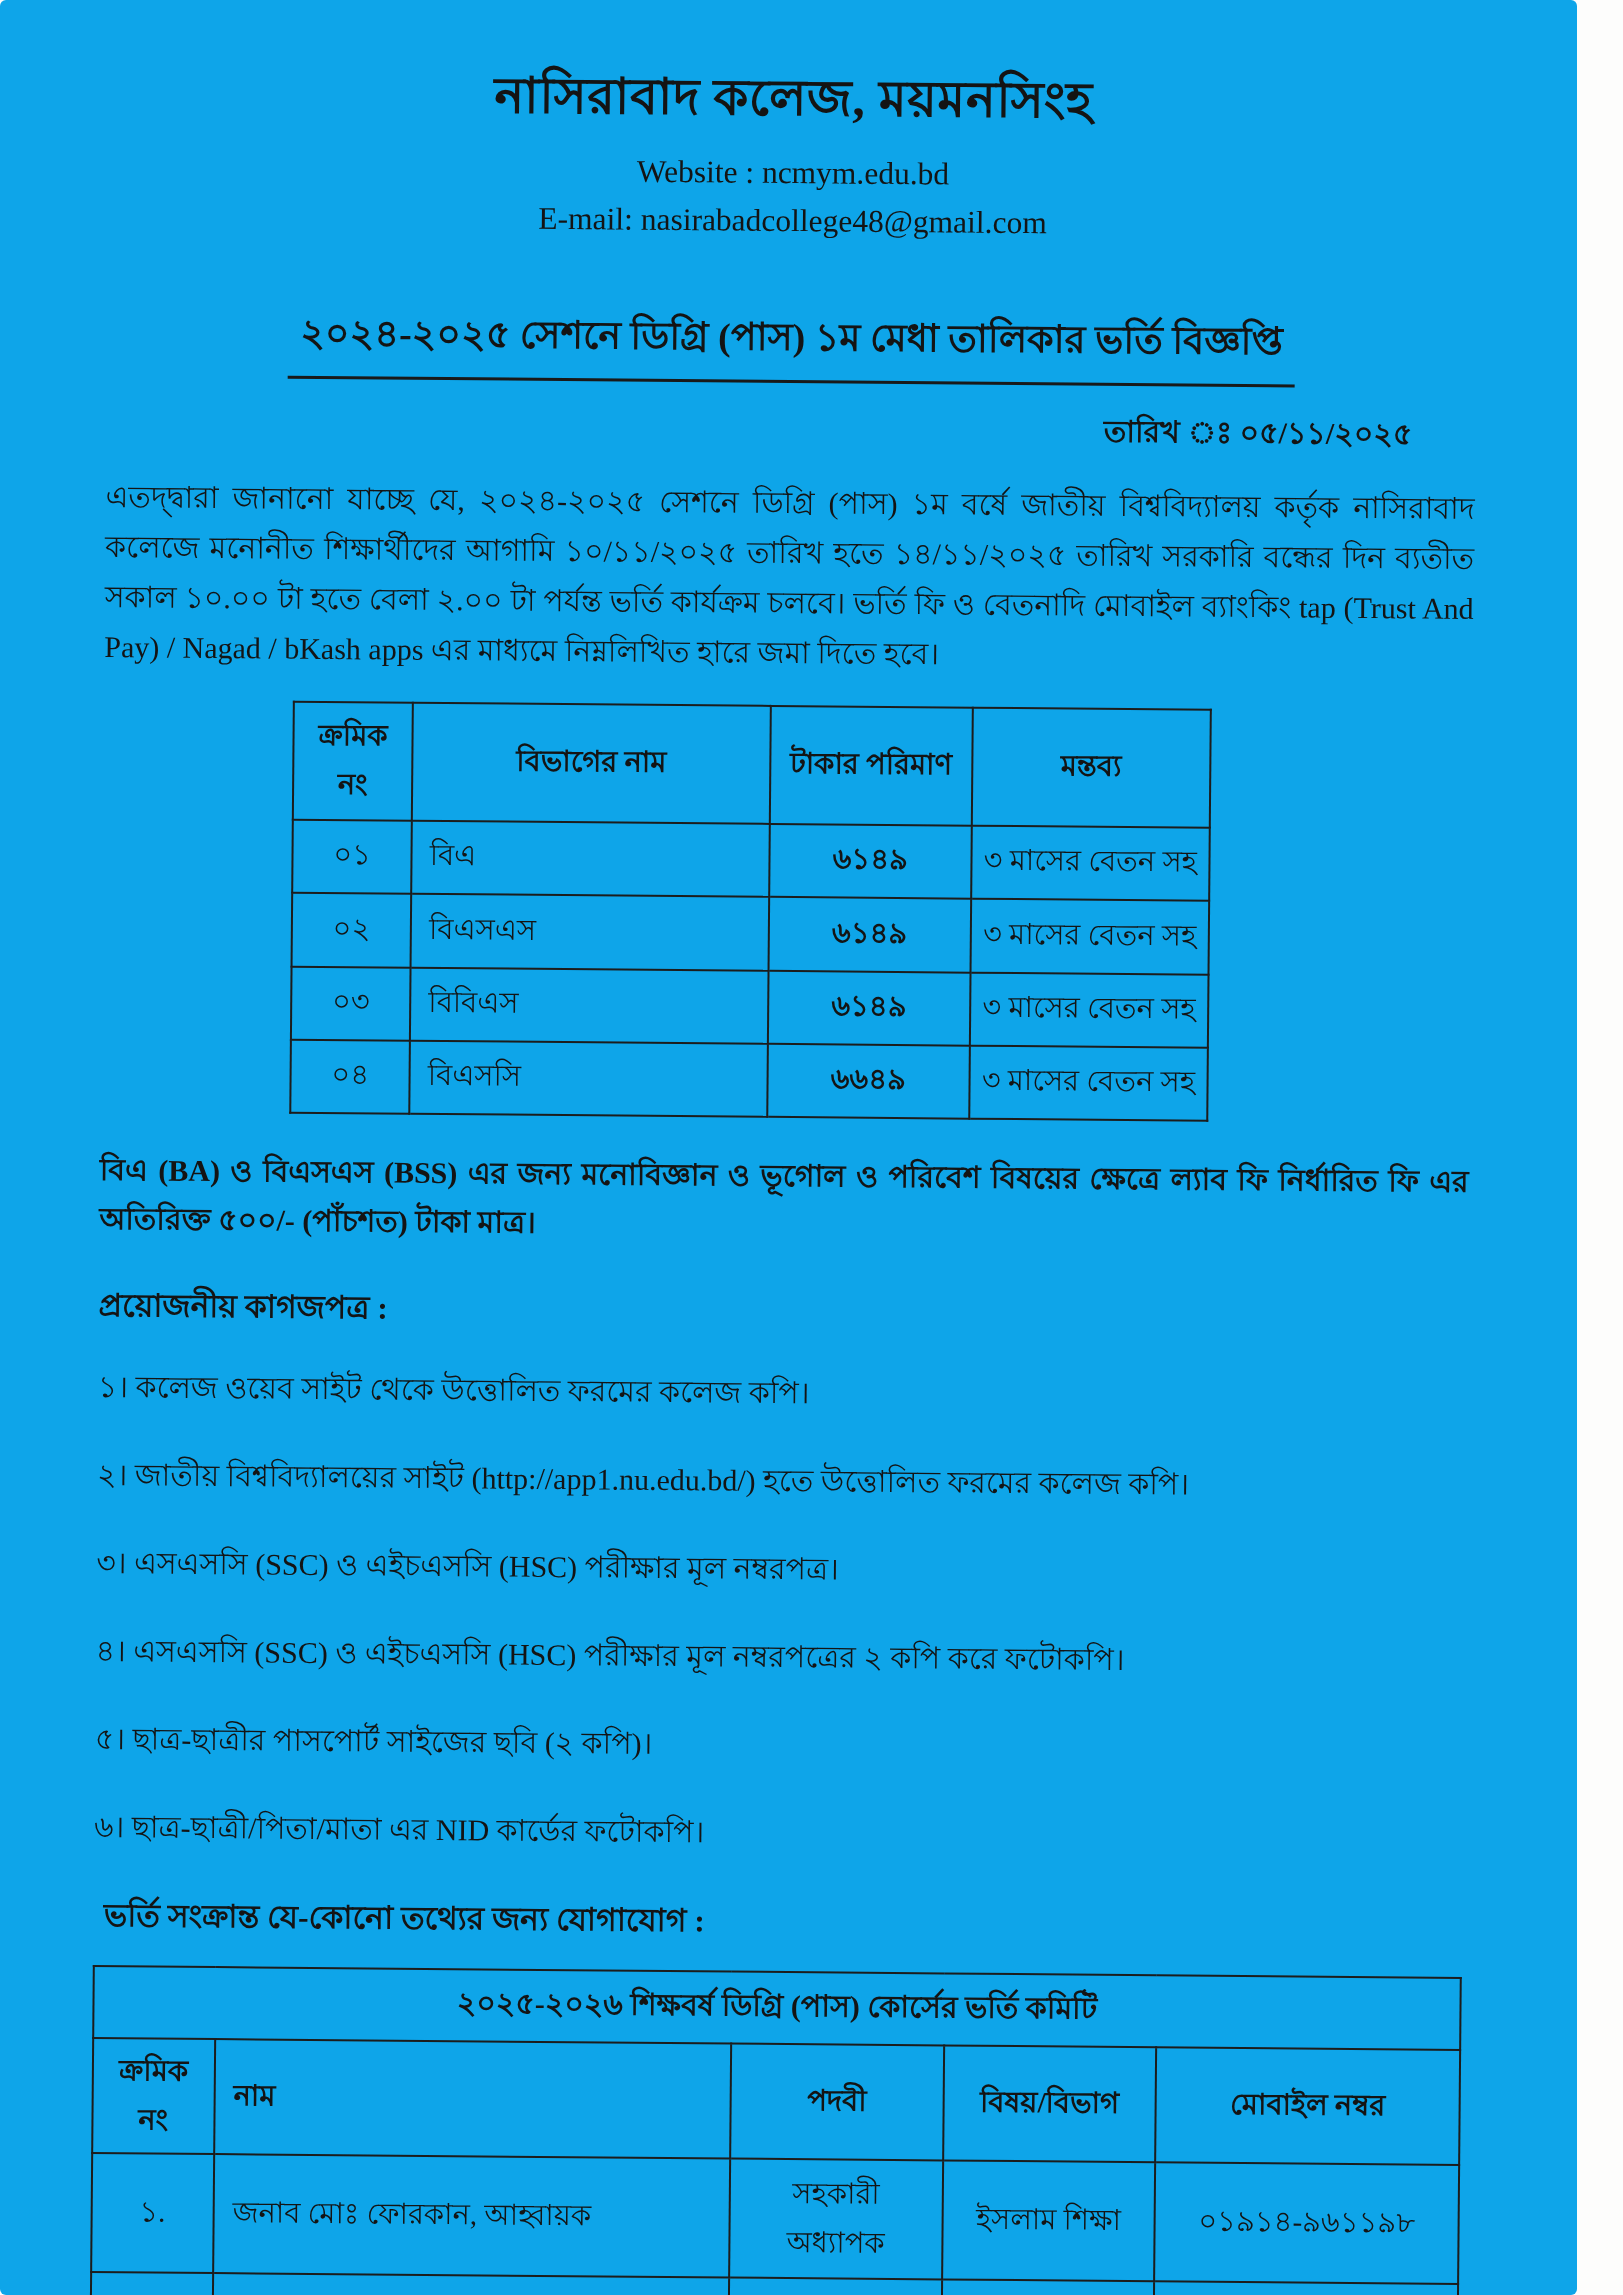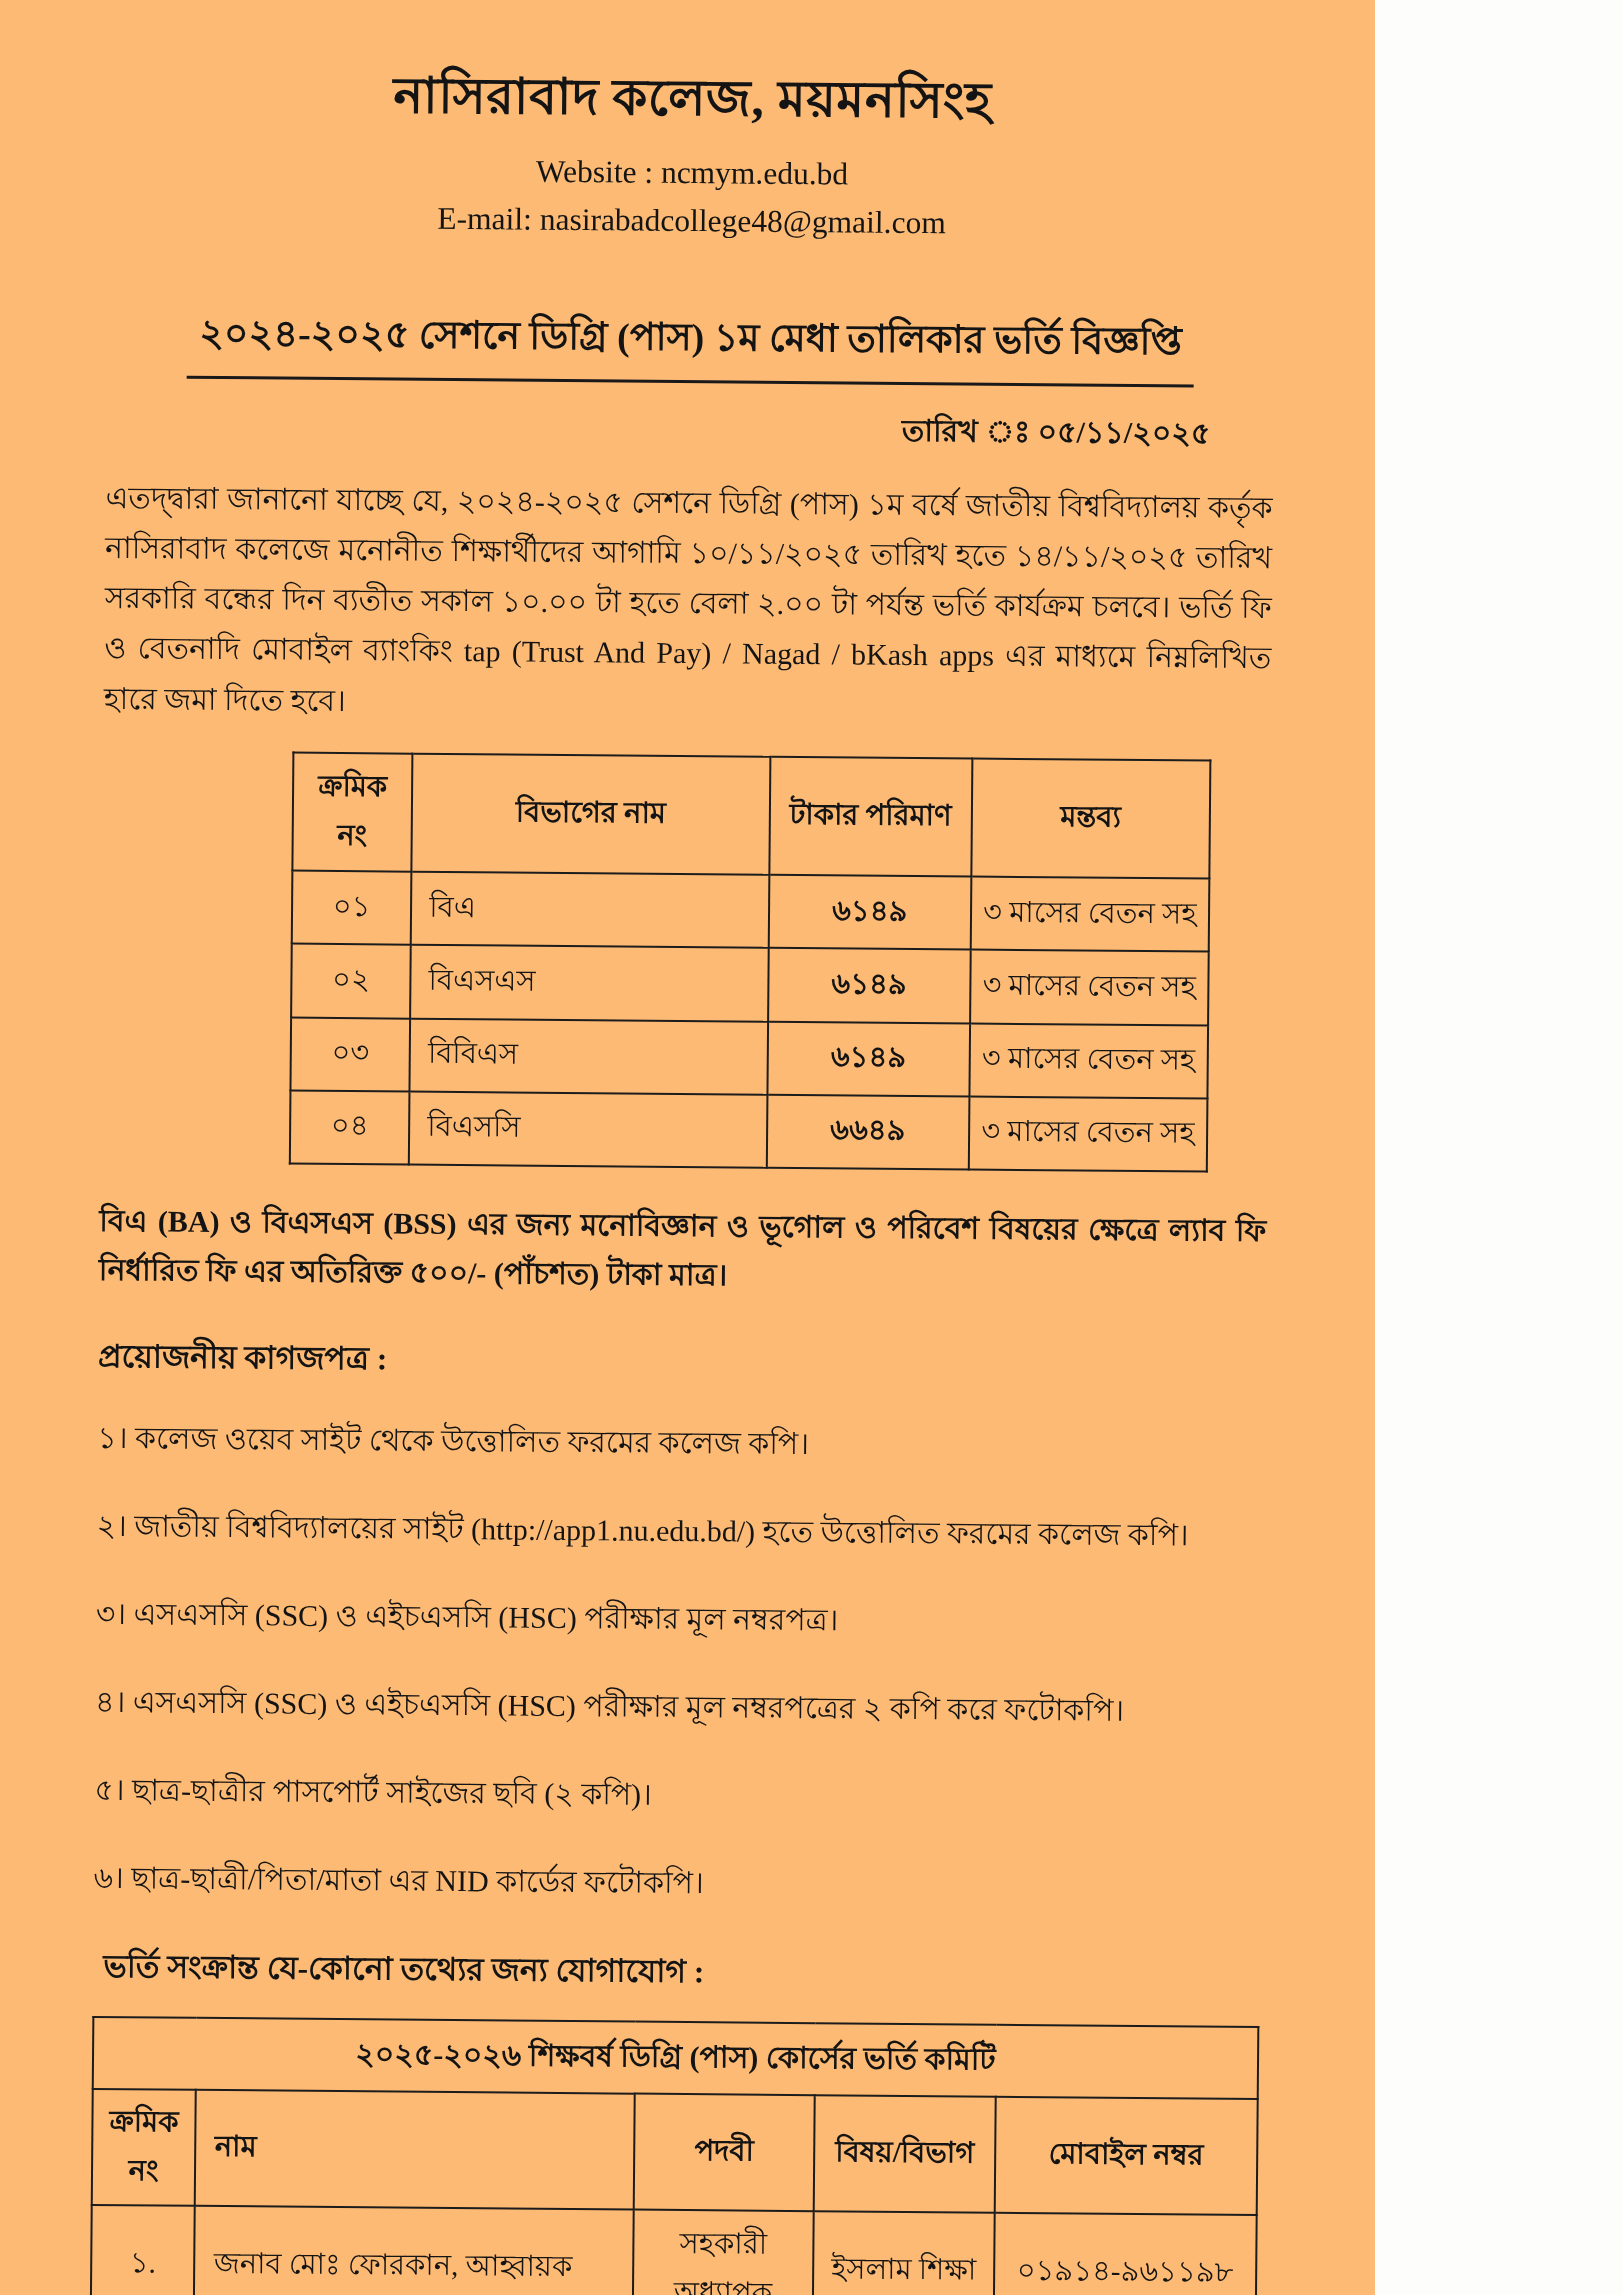--- a/index.html
+++ b/index.html
@@ -3,21 +3,21 @@
 <meta charset="utf-8">
 <style>
   html, body { margin:0; padding:0; }
   body {
     width:1623px; height:2295px;
     background:#fdfdfc;
     font-family:"Liberation Serif","DejaVu Serif",serif;
     color:#141414;
     -webkit-font-smoothing:antialiased;
   }
-  .sheet { width:1375px; height:2295px; overflow:hidden; position:relative; background:#fdba74; }
+  .sheet { width:1577px; height:2295px; overflow:hidden; position:relative; background:#0ea5e9;border-radius:6px; }
   .content { transform:rotate(0.5deg); transform-origin:50% 0; padding:42px 98px 0 110px; }
 
   
   .hdr { text-align:center; }
   .college-name { font-size:50px; font-weight:bold; margin-top:18.4px; letter-spacing:0.7px; }
   .hdr-line { font-size:31.5px; margin-top:11.8px; }
 
   
   .title-wrap { text-align:center; margin-top:68px; }
   .notice-title {

